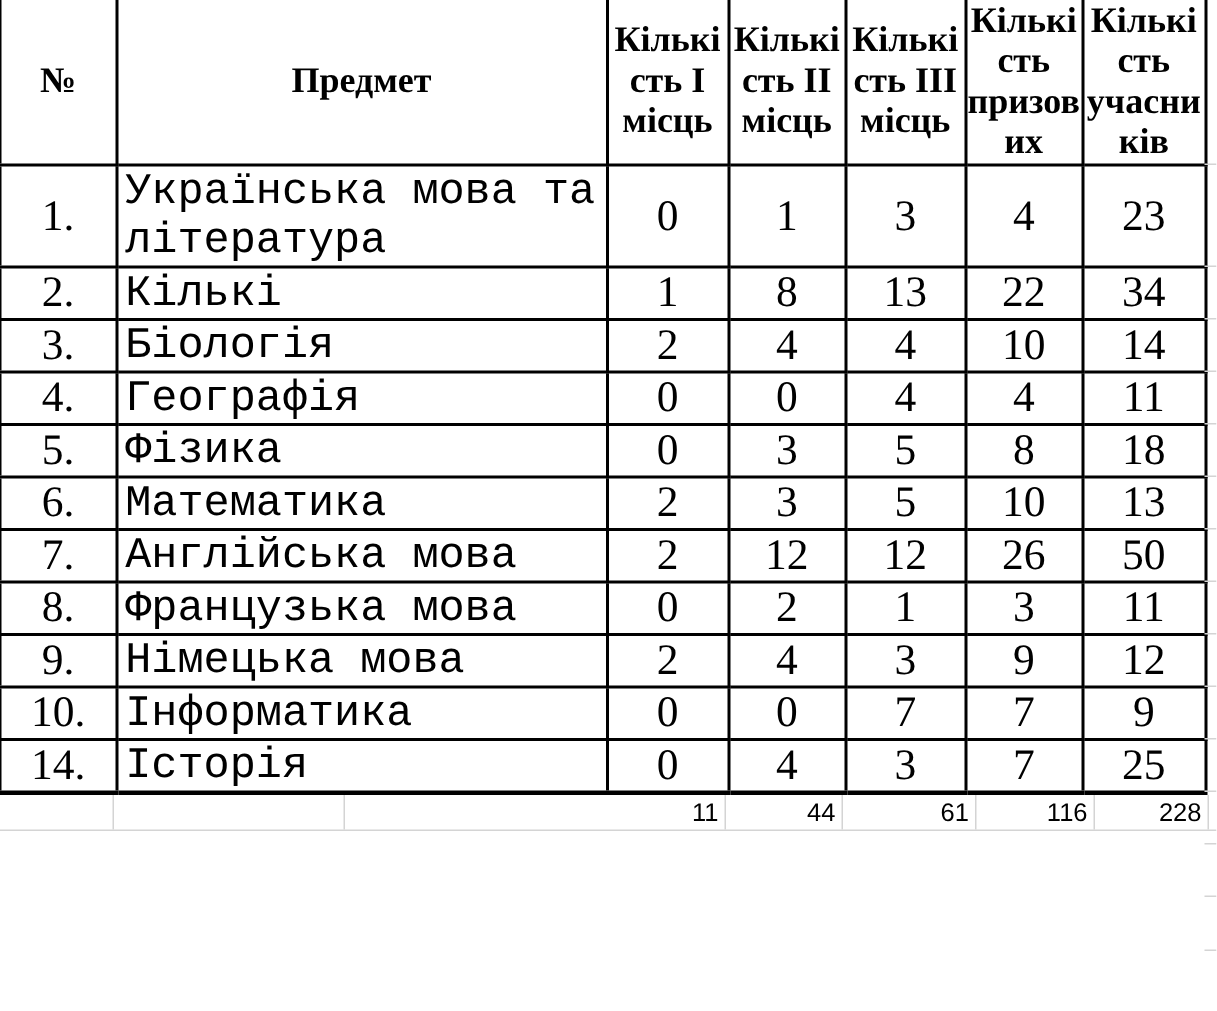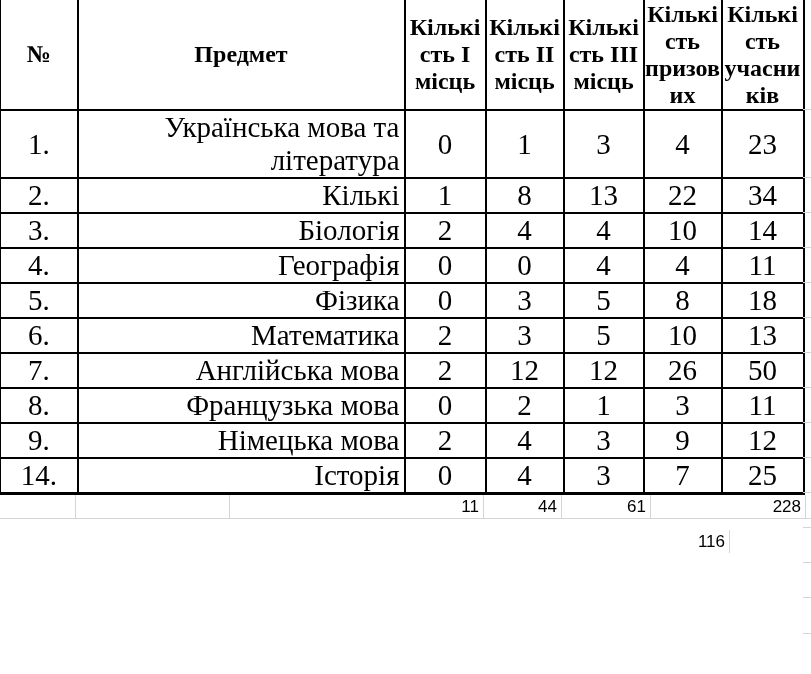--- a/index.html
+++ b/index.html
@@ -33,21 +33,21 @@
   }
   thead tr{height:110px;}
   tbody tr{height:35px;}
   tbody tr:last-child td{border-bottom-width:3px;margin-top:32px;}
   td{
     font-size:29px;
     line-height:33px;
     vertical-align:middle;
   }
   .c-num{text-align:center;}
-  .c-subject{text-align:right;padding-left:5px;padding-right:4px;}
+  .c-subject{text-align:left;padding-left:5px;padding-right:4px;font-family:Liberation Mono, monospace;}
   .c-val{text-align:center;}
   
   .totals{
     display:flex;
     width:811px;
     height:23px;
     border-bottom:1px solid #d4d4d4;
     font-family:"Liberation Sans","DejaVu Sans",sans-serif;
     font-size:17px;
     line-height:23px;
@@ -58,21 +58,21 @@
     border-right:1px solid #d4d4d4;
     text-align:right;
     padding-right:4px;
   }
   .t-a{width:76px;}
   .t-b{width:154px;}
   .t-c{width:174px;border-right:none;}
   .t-1{width:80px;}
   .t-2{width:78px;}
   .t-3{width:89px;}
-  .t-4{width:79px;margin-top:35px;}
+  .t-4{width:79px;}
   .t-5{width:76px;}
   .t-end{width:5px;border-right:none;}
   
   .right-strip{
     position:absolute;
     left:803px;top:0;
     width:8px;height:650px;
   }
   .stub{
     position:absolute;
@@ -202,20 +202,29 @@
   <tr>
     <td class="c-num">9.</td>
     <td class="c-subject">Німецька мова</td>
     <td class="c-val">2</td>
     <td class="c-val">4</td>
     <td class="c-val">3</td>
     <td class="c-val">9</td>
     <td class="c-val">12</td>
   </tr>
 
+  <tr>
+    <td class="c-num">10.</td>
+    <td class="c-subject">Інформатика</td>
+    <td class="c-val">0</td>
+    <td class="c-val">0</td>
+    <td class="c-val">7</td>
+    <td class="c-val">7</td>
+    <td class="c-val">9</td>
+  </tr>
 
 
 
 
   <tr>
     <td class="c-num">14.</td>
     <td class="c-subject">Історія</td>
     <td class="c-val">0</td>
     <td class="c-val">4</td>
     <td class="c-val">3</td>

